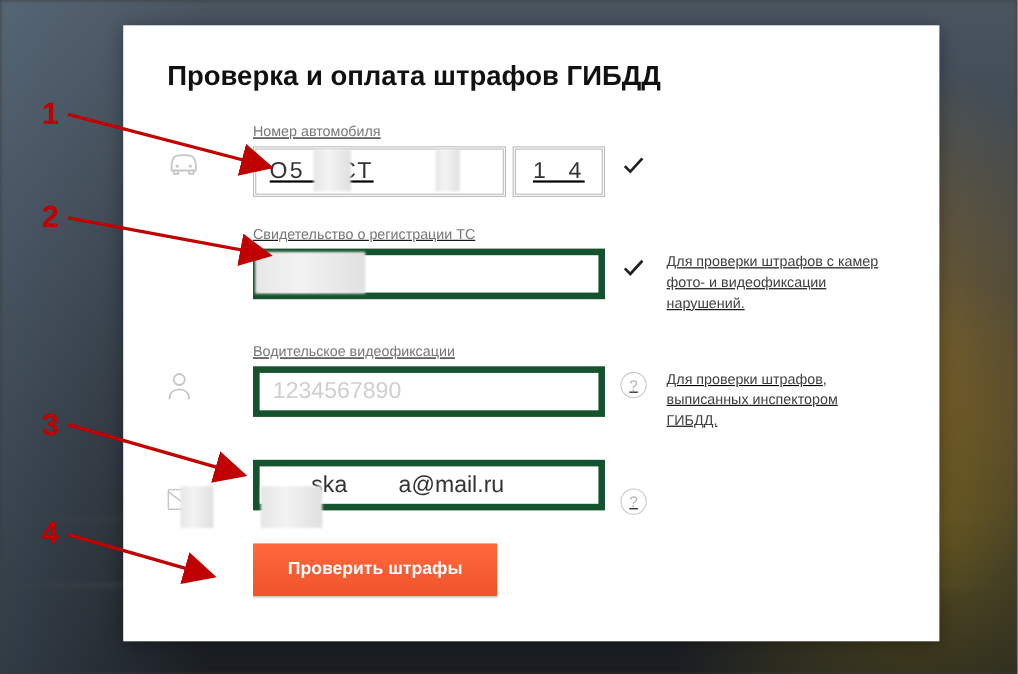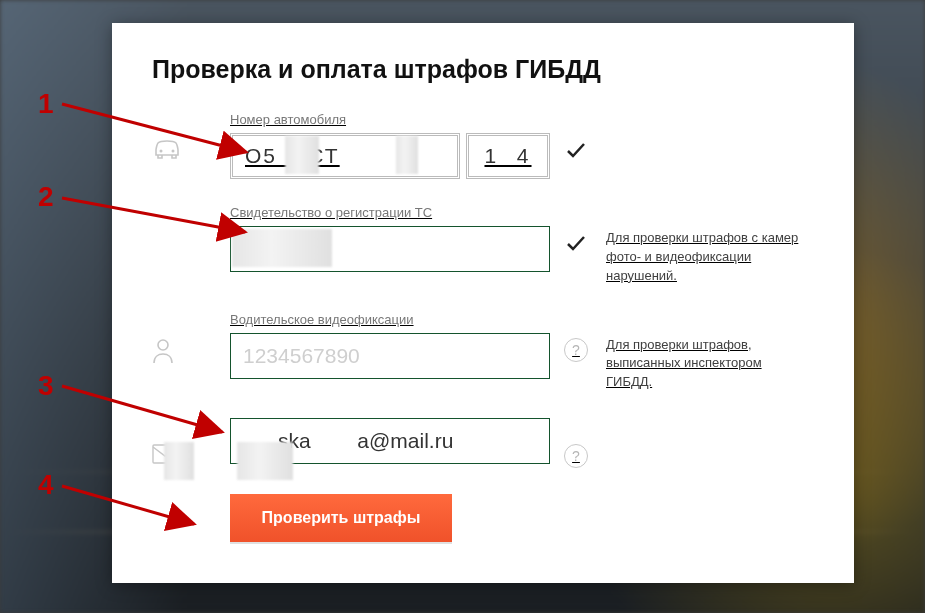--- a/index.html
+++ b/index.html
@@ -68,21 +68,21 @@
   }
   .label {
     font-size: 13px;
     color: #777;
     margin-bottom: 6px;
   }
   .input, .input-group input {
     height: 46px;
     font-size: 21px;
     padding: 0 12px;
-    border: 1px solid #14532d;
+    border: 6px solid #14532d;
     background: #fff;
     color: #333;
     width: 100%;
     outline: none;
     font-family: inherit;
   }
   .input::placeholder { color: #cfcfcf; }
   .input-group {
     display: flex;
     gap: 6px;

